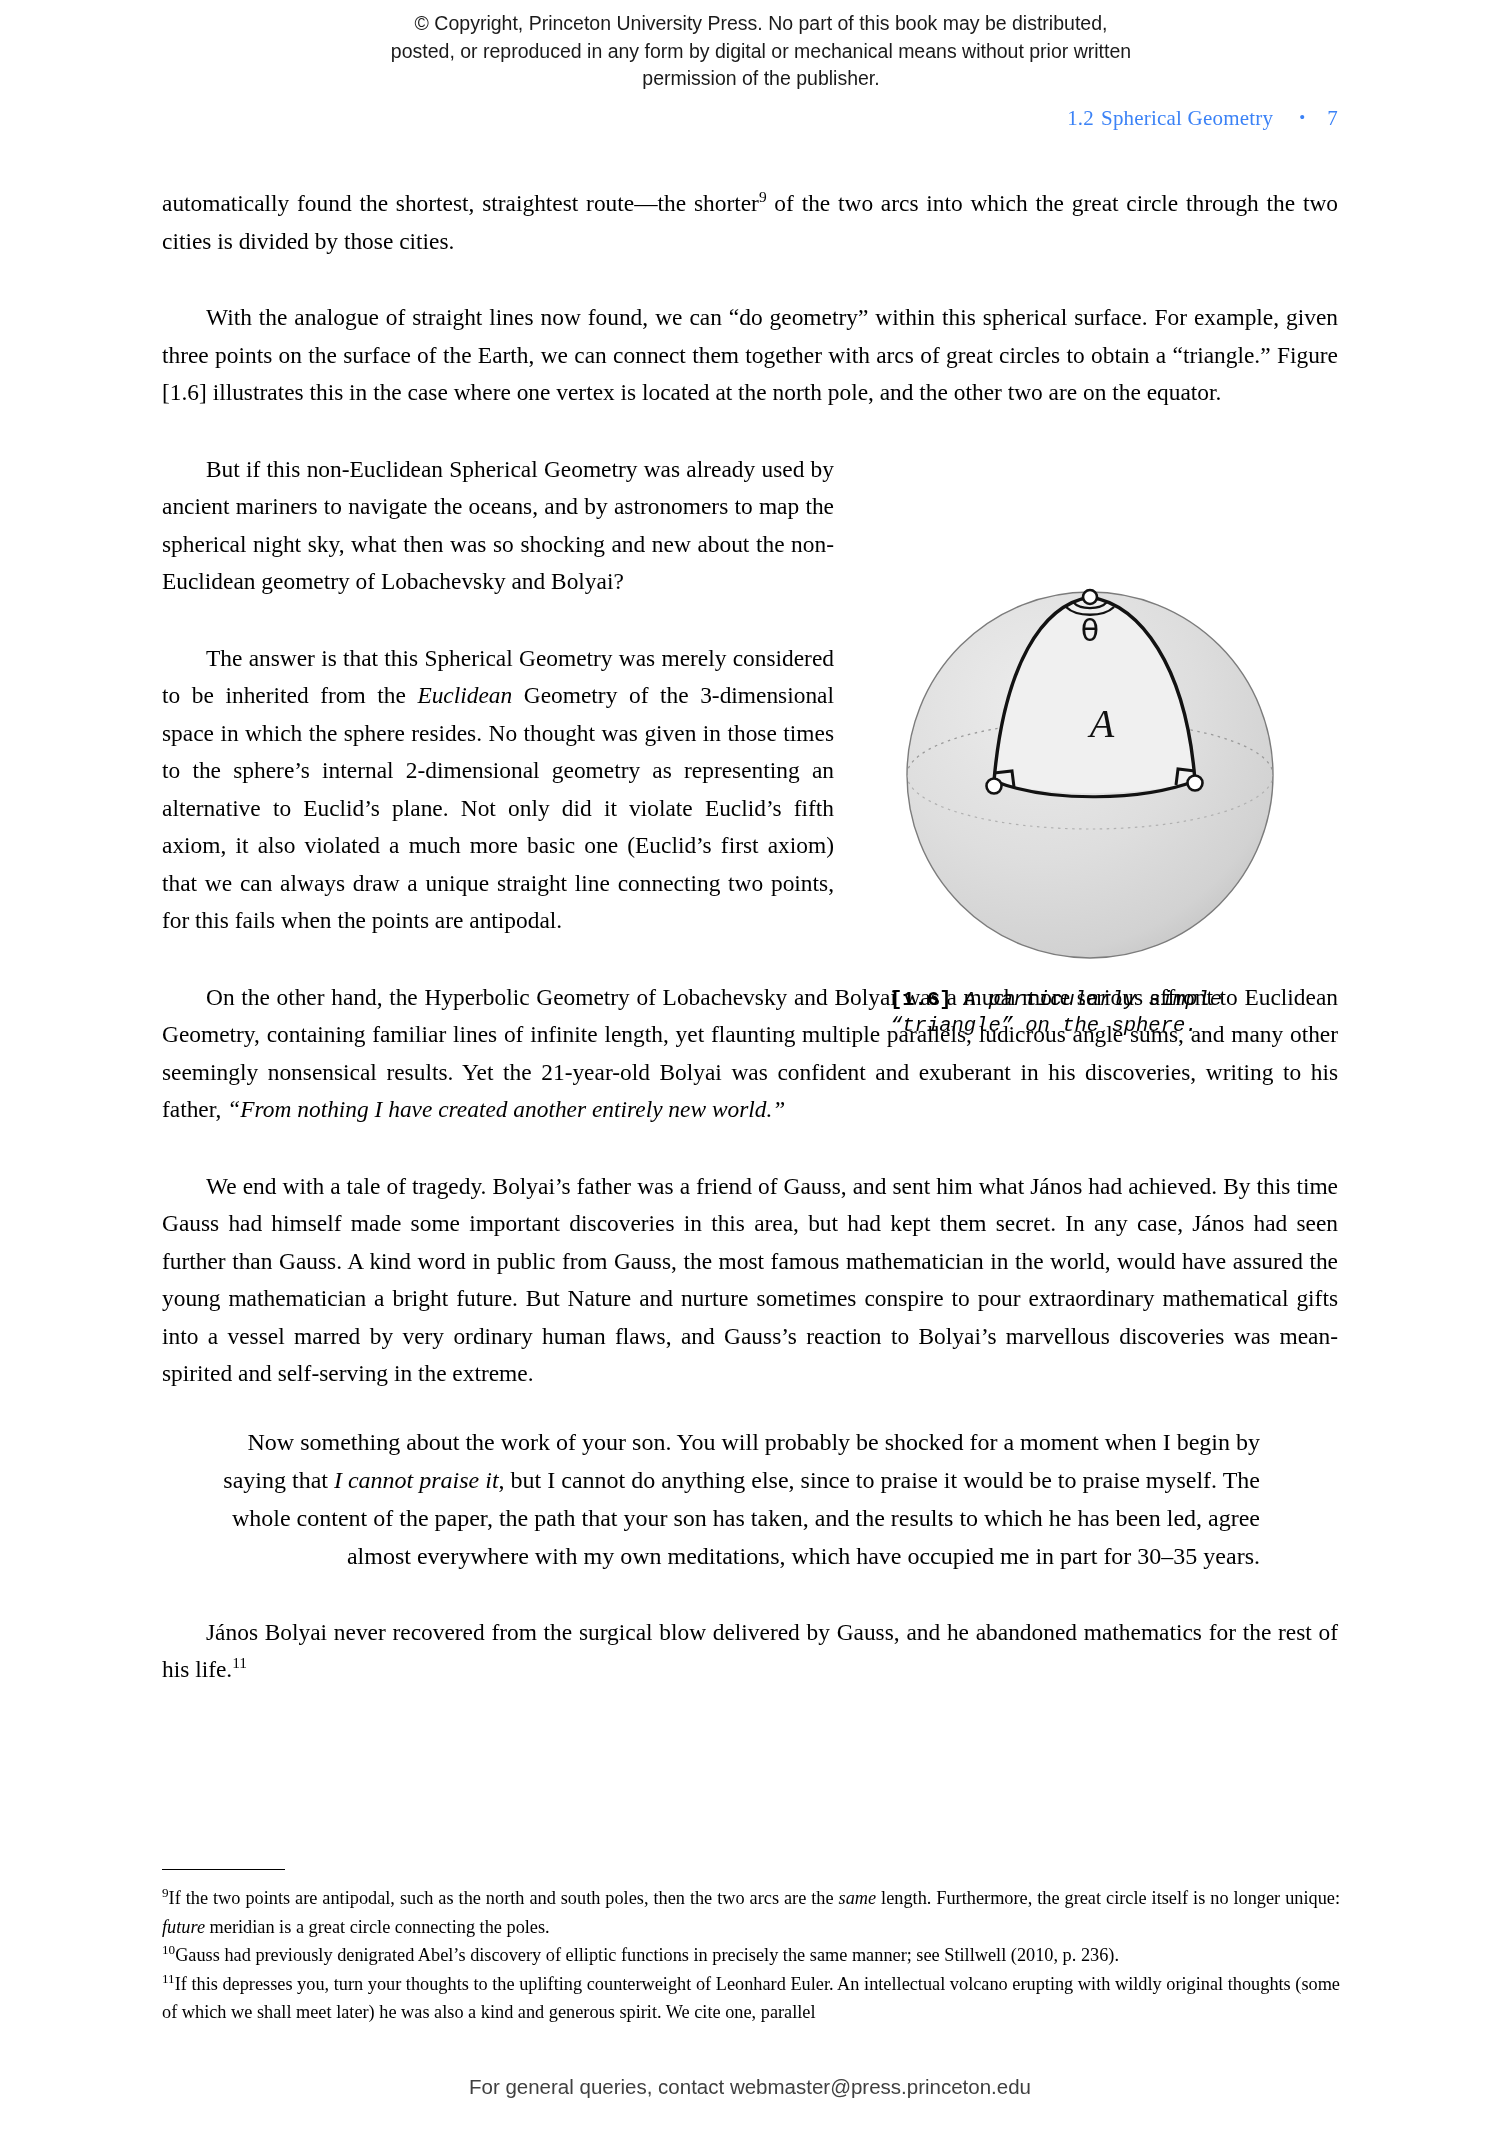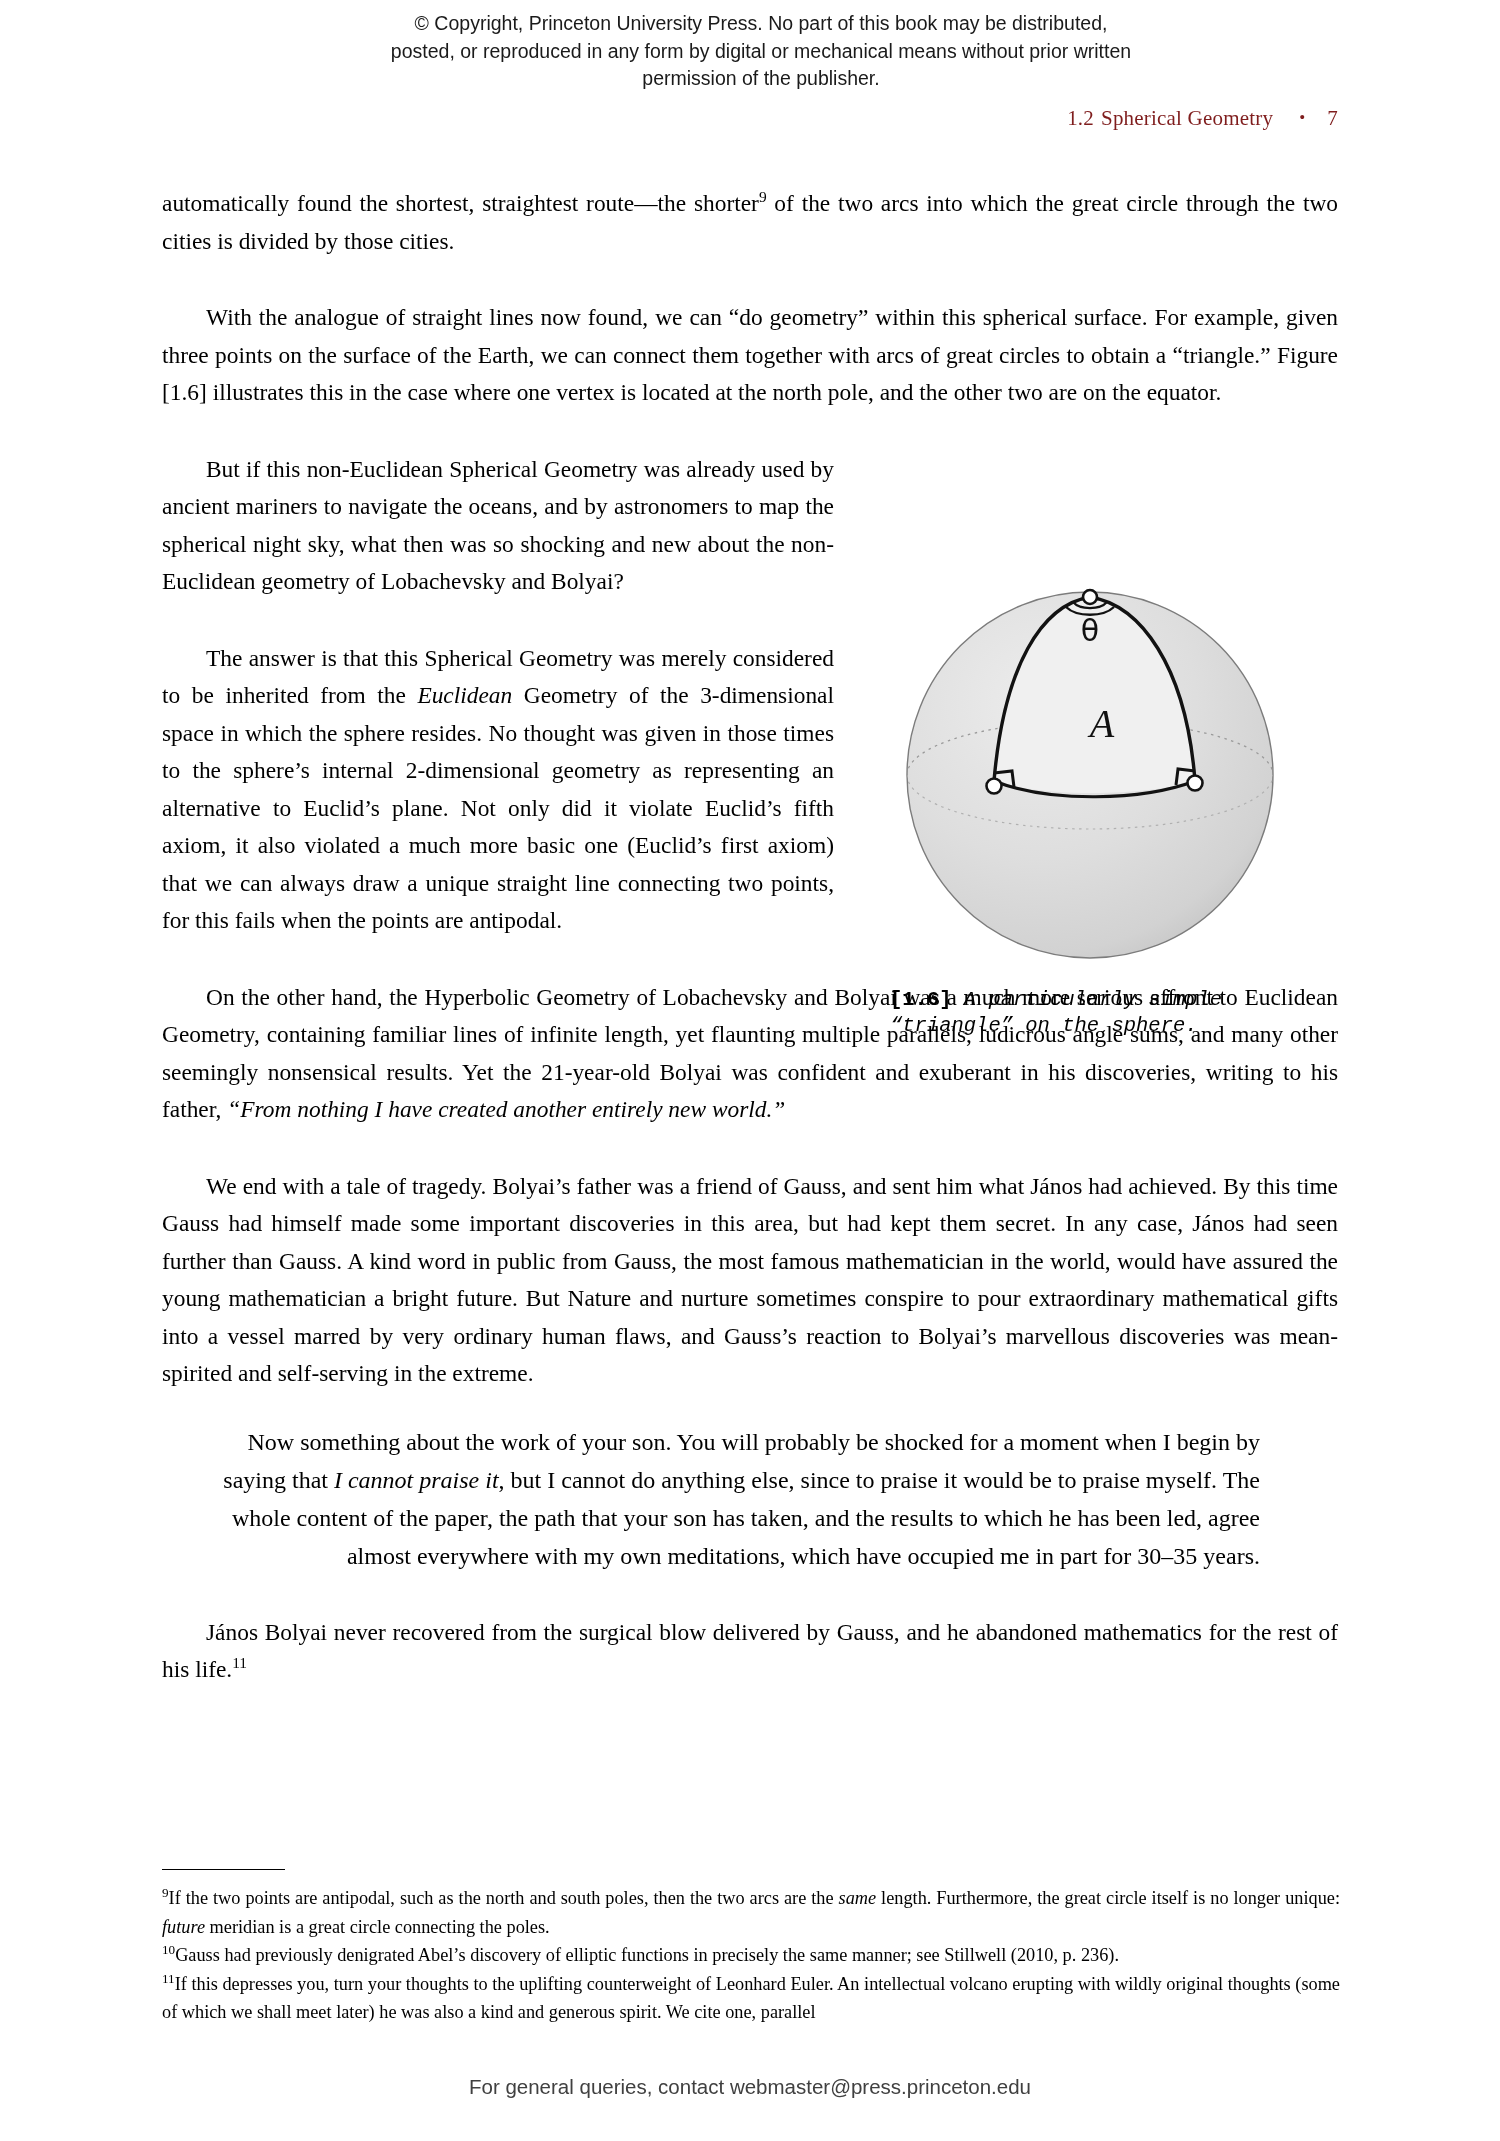--- a/index.html
+++ b/index.html
@@ -31,21 +31,21 @@
     margin-left: 8px;
   }
 
   
   .running-head {
     position: absolute;
     right: 162px;
     top: 106px;
     font-size: 21px;
     letter-spacing: 0.2px;
-    color: #7f1d1d;
+    color: #3b82f6;
     white-space: nowrap;
   }
   .running-head .rh-sec { margin-right: 7px; }
   .running-head .rh-bullet {
     display: inline-block;
     margin: 0 22px 0 26px;
     font-size: 17px;
     vertical-align: 2px;
   }
 

